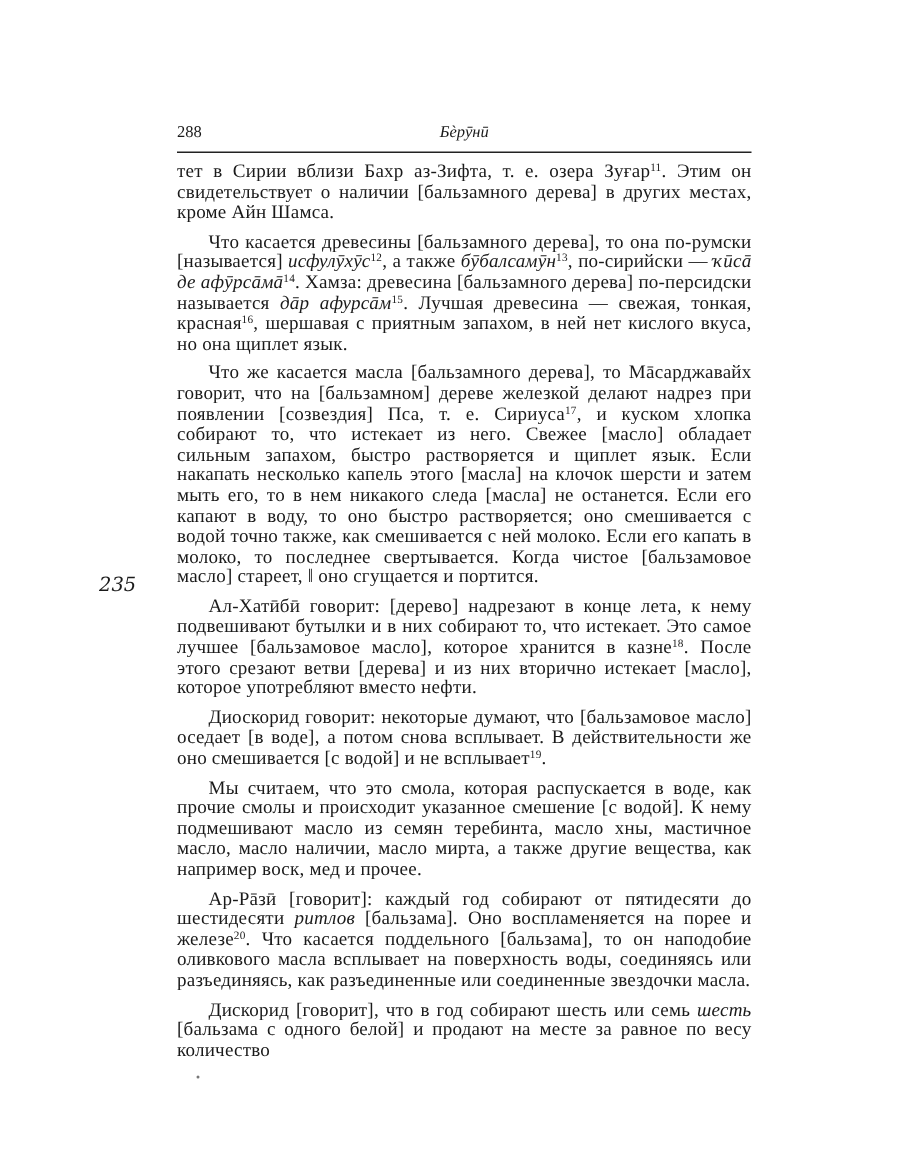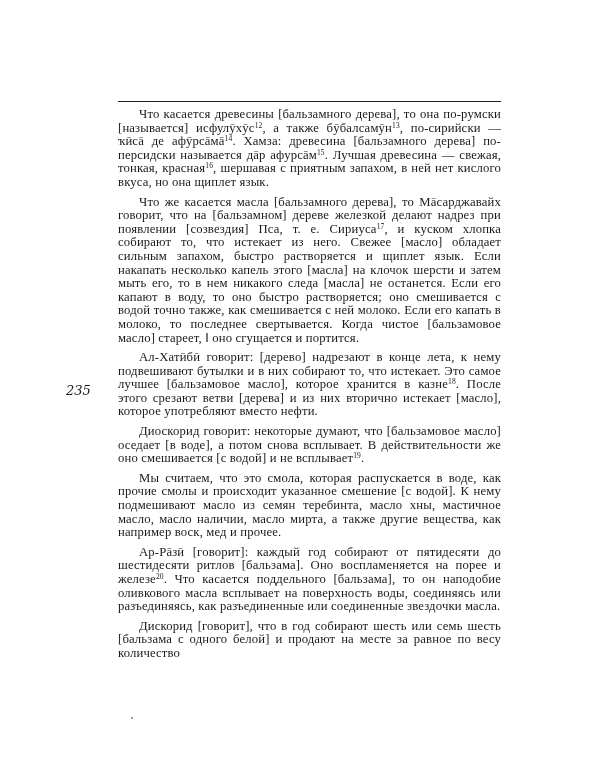--- a/index.html
+++ b/index.html
@@ -9,31 +9,36 @@
   .header { position:absolute; left:118px; top:80px; width:383px; height:20px; }
   .pagenum { position:absolute; left:0; top:2px; font-size:11px; font-family:"Liberation Serif",serif; }
   .running { position:absolute; left:0; width:100%; top:2px; text-align:center; font-size:11px; font-style:italic; font-family:"Liberation Serif",serif; }
   .rule { position:absolute; left:118px; top:101px; width:383px; height:0; border-top:1.3px solid #222; }
   .body { position:absolute; left:118px; top:108px; width:383px;
           font-family:"Liberation Serif",serif; font-size:12.7px; line-height:13.6px;
           text-align:justify; letter-spacing:0.15px; }
   .para { margin:0 0 6px 0; text-indent:0; position:relative; }
   .para.ind { text-indent:21px; }
   sup { font-size:7.5px; line-height:0; vertical-align:4px; }
-  .it { }
+  .it { font-style:italic; }
   .margin-num { position:absolute; left:-52px; font-style:italic; font-size:13px; }
   .dot { position:absolute; left:131px; top:717px; width:1.5px; height:1.5px; background:#777; border-radius:1px; }
 </style>
 </head>
 <body>
 
 <div class="page">
+  <div class="header">
+    <span class="pagenum">288</span>
+    <span class="running">Бѐрӯнӣ</span>
+  </div>
   <div class="rule"></div>
 
   <div class="body">
+    <p class="para"><span>тет в Сирии вблизи Бахр аз-Зифта, т. е. озера Зуғар</span><sup>11</sup><span>. Этим он свидетельствует о наличии [бальзамного дерева] в других местах, кроме Айн Шамса.</span></p>
     <p class="para ind"><span>Что касается древесины [бальзамного дерева], то она по-румски [называется] </span><span class="it">исфулӯхӯс</span><sup>12</sup><span>, а также </span><span class="it">бӯбалсамӯн</span><sup>13</sup><span>, по-сирийски — </span><span class="it">ҡӣсā де афӯрсāмā</span><sup>14</sup><span>. Хамза: древесина [бальзамного дерева] по-персидски называется </span><span class="it">дāр афурсāм</span><sup>15</sup><span>. Лучшая древесина — свежая, тонкая, красная</span><sup>16</sup><span>, шершавая с приятным запахом, в ней нет кислого вкуса, но она щиплет язык.</span></p>
     <p class="para ind"><span>Что же касается масла [бальзамного дерева], то Мāсарджавайх говорит, что на [бальзамном] дереве железкой делают надрез при появлении [созвездия] Пса, т. е. Сириуса</span><sup>17</sup><span>, и куском хлопка собирают то, что истекает из него. Свежее [масло] обладает сильным запахом, быстро растворяется и щиплет язык. Если накапать несколько капель этого [масла] на клочок шерсти и затем мыть его, то в нем никакого следа [масла] не останется. Если его капают в воду, то оно быстро растворяется; оно смешивается с водой точно также, как смешивается с ней молоко. Если его капать в молоко, то последнее свертывается. Когда чистое [бальзамовое масло] стареет, ‖ оно сгущается и портится.</span></p>
     <p class="para ind"><span>Ал-Хатӣбӣ говорит: [дерево] надрезают в конце лета, к нему подвешивают бутылки и в них собирают то, что истекает. Это самое лучшее [бальзамовое масло], которое хранится в казне</span><sup>18</sup><span>. После этого срезают ветви [дерева] и из них вторично истекает [масло], которое употребляют вместо нефти.</span></p>
     <p class="para ind"><span>Диоскорид говорит: некоторые думают, что [бальзамовое масло] оседает [в воде], а потом снова всплывает. В действительности же оно смешивается [с водой] и не всплывает</span><sup>19</sup><span>.</span></p>
     <p class="para ind"><span>Мы считаем, что это смола, которая распускается в воде, как прочие смолы и происходит указанное смешение [с водой]. К нему подмешивают масло из семян теребинта, масло хны, мастичное масло, масло наличии, масло мирта, а также другие вещества, как например воск, мед и прочее.</span></p>
     <p class="para ind"><span>Ар-Рāзӣ [говорит]: каждый год собирают от пятидесяти до шестидесяти </span><span class="it">ритлов</span><span> [бальзама]. Оно воспламеняется на порее и железе</span><sup>20</sup><span>. Что касается поддельного [бальзама], то он наподобие оливкового масла всплывает на поверхность воды, соединяясь или разъединяясь, как разъединенные или соединенные звездочки масла.</span></p>
     <p class="para ind"><span>Дискорид [говорит], что в год собирают шесть или семь </span><span class="it">шесть</span><span> [бальзама с одного белой] и продают на месте за равное по весу количество</span></p>
   </div>
 
   <span class="margin-num" id="marginnum" style="position:absolute;left:66px;top:383px;">235</span>

